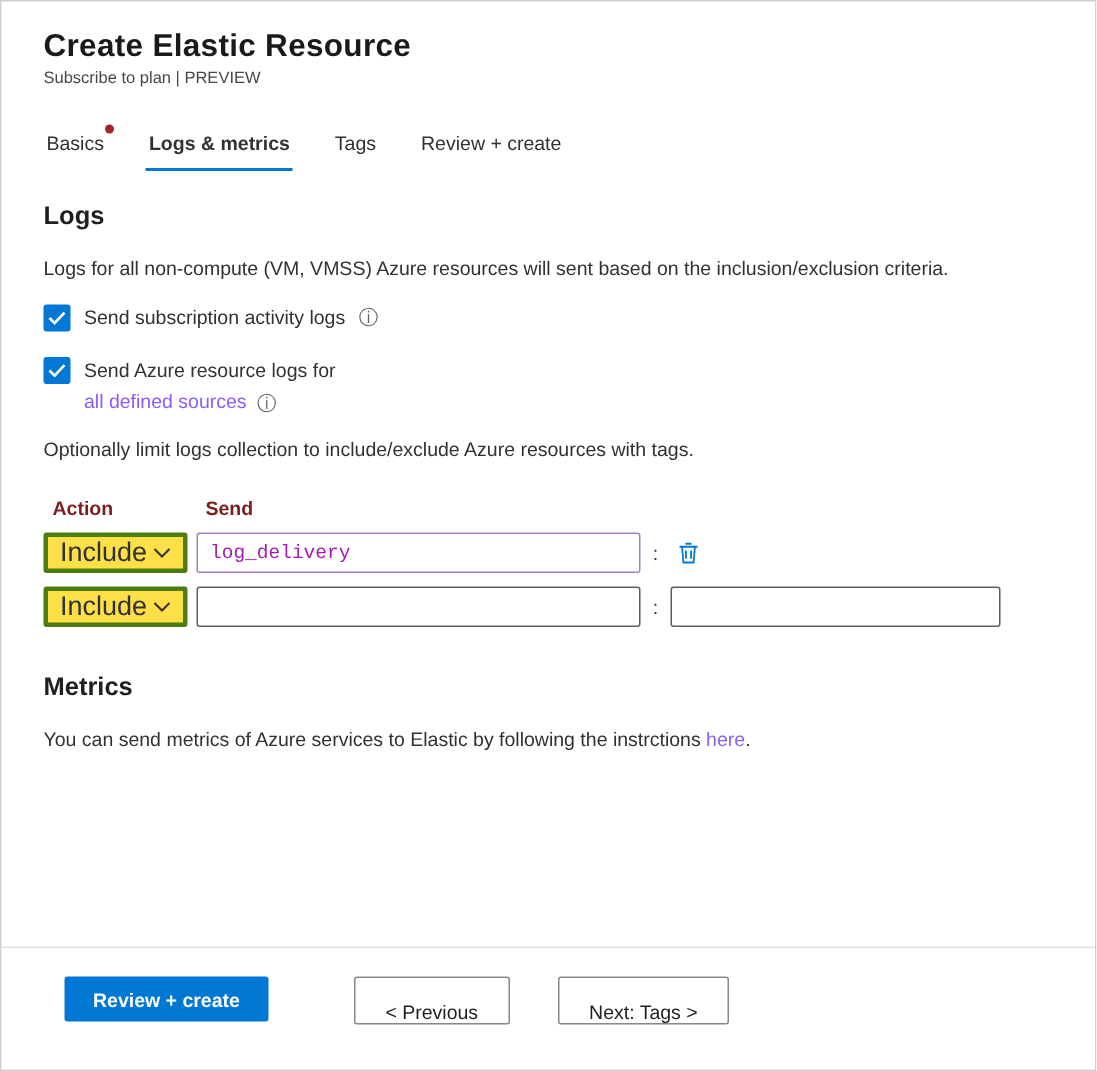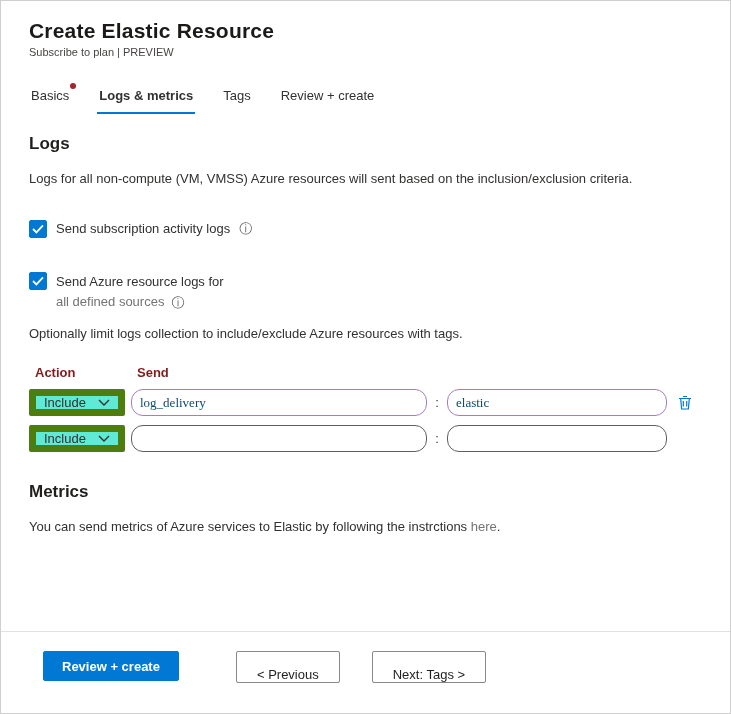--- a/index.html
+++ b/index.html
@@ -15,47 +15,47 @@
   .page-subtitle { font-size: 11px; color: #484644; margin-top: 3px; }
 
   .tabs { display: flex; gap: 26px; margin-top: 30px; }
   .tab { position: relative; font-size: 13px; color: #323130; padding: 0 2px 9px 2px; cursor: pointer; }
   .tab.active { font-weight: 700; border-bottom: 2px solid #0078d4; }
   .error-dot { position: absolute; top: -5px; right: -5px; width: 6px; height: 6px; border-radius: 50%; background: #a4262c; }
 
   .section-heading { font-size: 17px; font-weight: 700; color: #201f1e; margin-top: 20px; }
   .body-text { font-size: 13px; color: #323130; margin-top: 17px; }
 
-  .check-row { display: flex; align-items: flex-start; gap: 9px; margin-top: 34px; }
+  .check-row { display: flex; align-items: flex-start; gap: 9px; margin-top: 17px; }
   .checkbox {
     flex: 0 0 auto; width: 18px; height: 18px; margin-top: 0;
     background: #0078d4; border: 1px solid #0078d4; border-radius: 2px;
     display: flex; align-items: center; justify-content: center; cursor: pointer;
   }
   .check-label { font-size: 13px; padding-top: 1px; }
   .info-icon { font-size: 13px; color: #605e5c; line-height: 1; padding-top: 2px; cursor: pointer; }
-  .link { color: #737373; text-decoration: none; font-size: 13px; cursor: pointer; }
+  .link { color: #8b5cf6; text-decoration: none; font-size: 13px; cursor: pointer; }
   .link-line { display: flex; gap: 7px; margin-top: 4px; align-items: center; }
 
   .table-header { display: flex; gap: 6px; margin-top: 24px; font-size: 13px; font-weight: 700; color: #7f1d1d; }
   .th-action { width: 96px; padding-left: 6px; }
   .th-name { width: 296px; padding-left: 6px; }
   .th-sep { width: 8px; }
   .th-value { width: 220px; padding-left: 6px; }
 
   .tag-row { display: flex; gap: 6px; align-items: center; margin-top: 9px; }
   .select {
-    width: 96px; height: 27px; border: 7px solid #4d7c0f; border-radius: 2px;
+    width: 96px; height: 27px; border: 3px solid #4d7c0f; border-radius: 2px;
     display: flex; align-items: center; justify-content: space-between;
-    padding: 0 8px; font-size: 13px; background: #5eead4; cursor: pointer;
+    padding: 0 8px; font-size: 18px; background: #fde047; cursor: pointer;
   }
   .tbl-input {
-    height: 27px; border: 1px solid #605e5c; border-radius: 12px;
-    padding: 0 8px; font-size: 13px; font-family: Liberation Serif, serif;
-    color: #0c4a6e; outline: none; background: #fff;
+    height: 27px; border: 1px solid #605e5c; border-radius: 2px;
+    padding: 0 8px; font-size: 13px; font-family: Liberation Mono, monospace;
+    color: #a21caf; outline: none; background: #fff;
   }
   .tbl-input.dirty { border-color: #a27fc0; }
   .input-name { width: 296px; }
   .input-value { width: 220px; }
   .colon { width: 8px; text-align: center; font-size: 13px; color: #323130; }
   .delete-btn { width: 24px; height: 24px; background: none; border: none; cursor: pointer; display: flex; align-items: center; justify-content: center; }
 
   .metrics-text a { margin: 0; }
 
   .footer {
@@ -134,21 +134,20 @@
 
     <div class="tag-row">
       <div class="select">
         <span>Include</span>
         <svg width="12" height="7" viewBox="0 0 12 7">
             <path d="M1 1 L6 6 L11 1" stroke="#323130" stroke-width="1.4" fill="none"></path>
           </svg>
       </div>
       <input class="tbl-input input-name dirty" type="text" value="log_delivery" style="">
       <span class="colon">:</span>
-      <input class="tbl-input input-value dirty" type="text" value="elastic" style="">
       <button class="delete-btn">
         <svg width="16" height="17" viewBox="0 0 16 17">
           <path d="M2 4.5 H14 M6 2.5 H10 M3.7 4.5 L4.6 15 H11.4 L12.3 4.5 M6.3 7 V12.5 M9.7 7 V12.5" stroke="#0078d4" stroke-width="1.2" fill="none"></path>
         </svg>
       </button>
     </div>
 
     <div class="tag-row">
       <div class="select">
         <span>Include</span>

